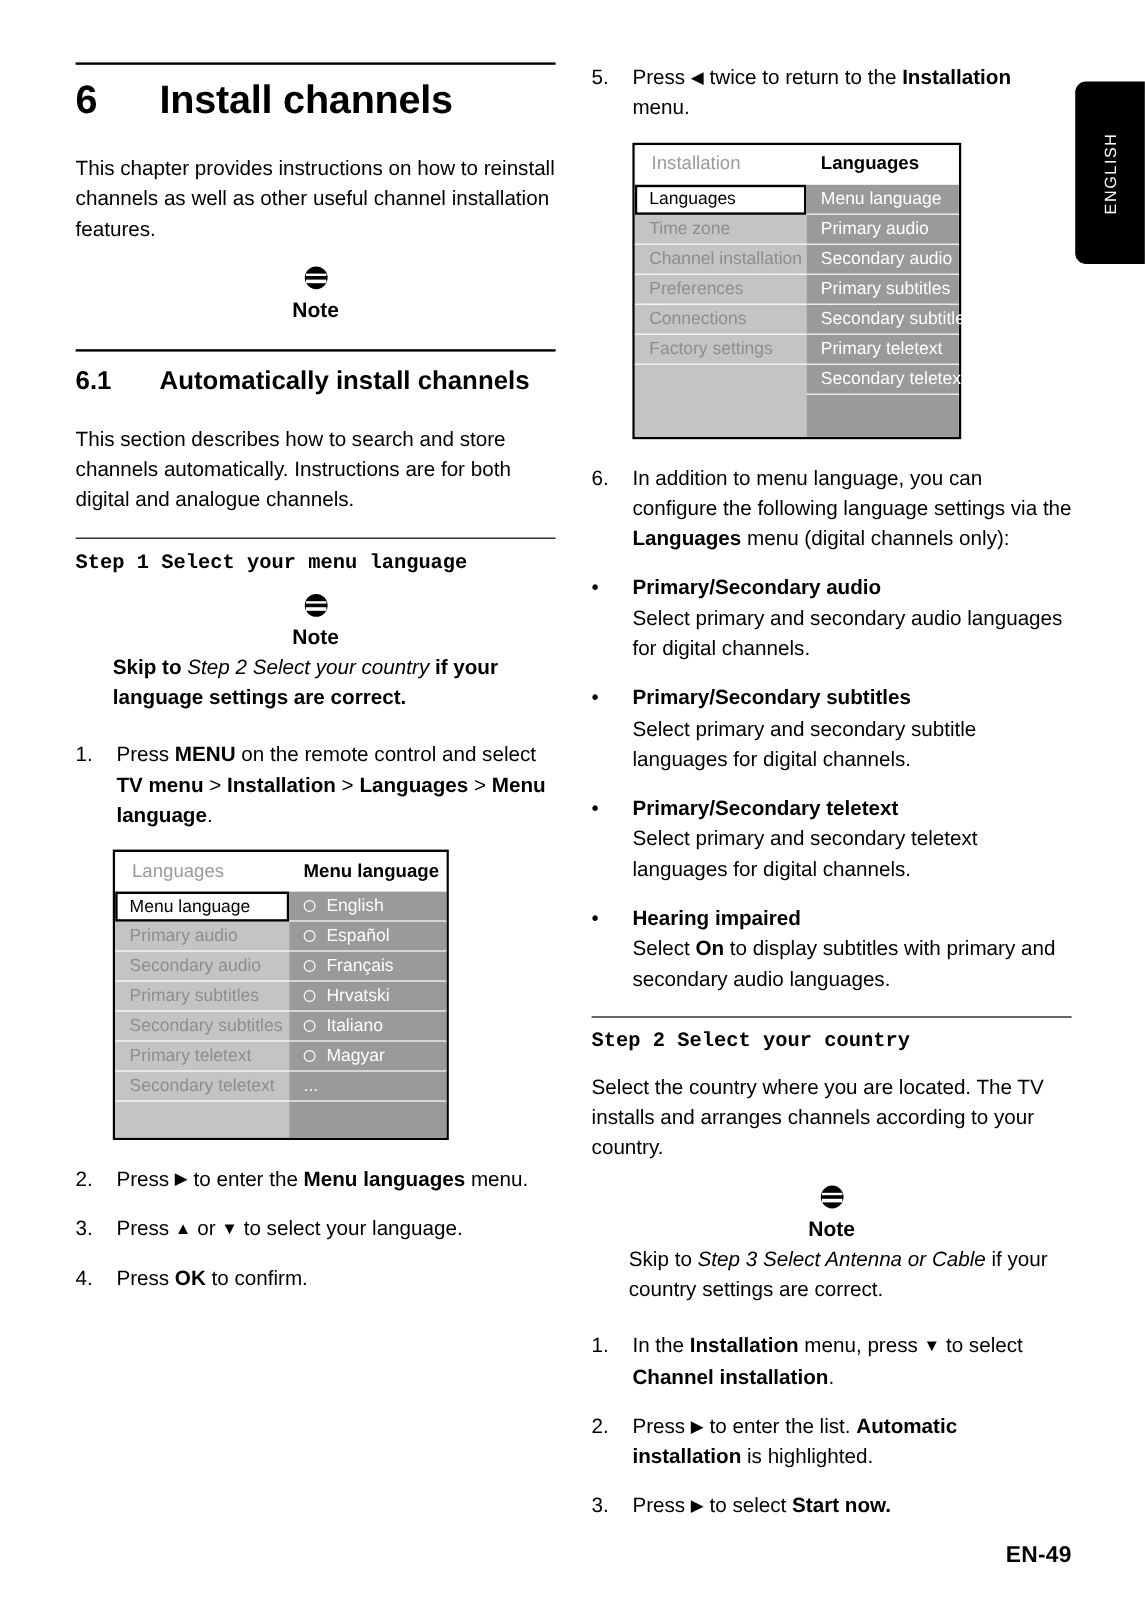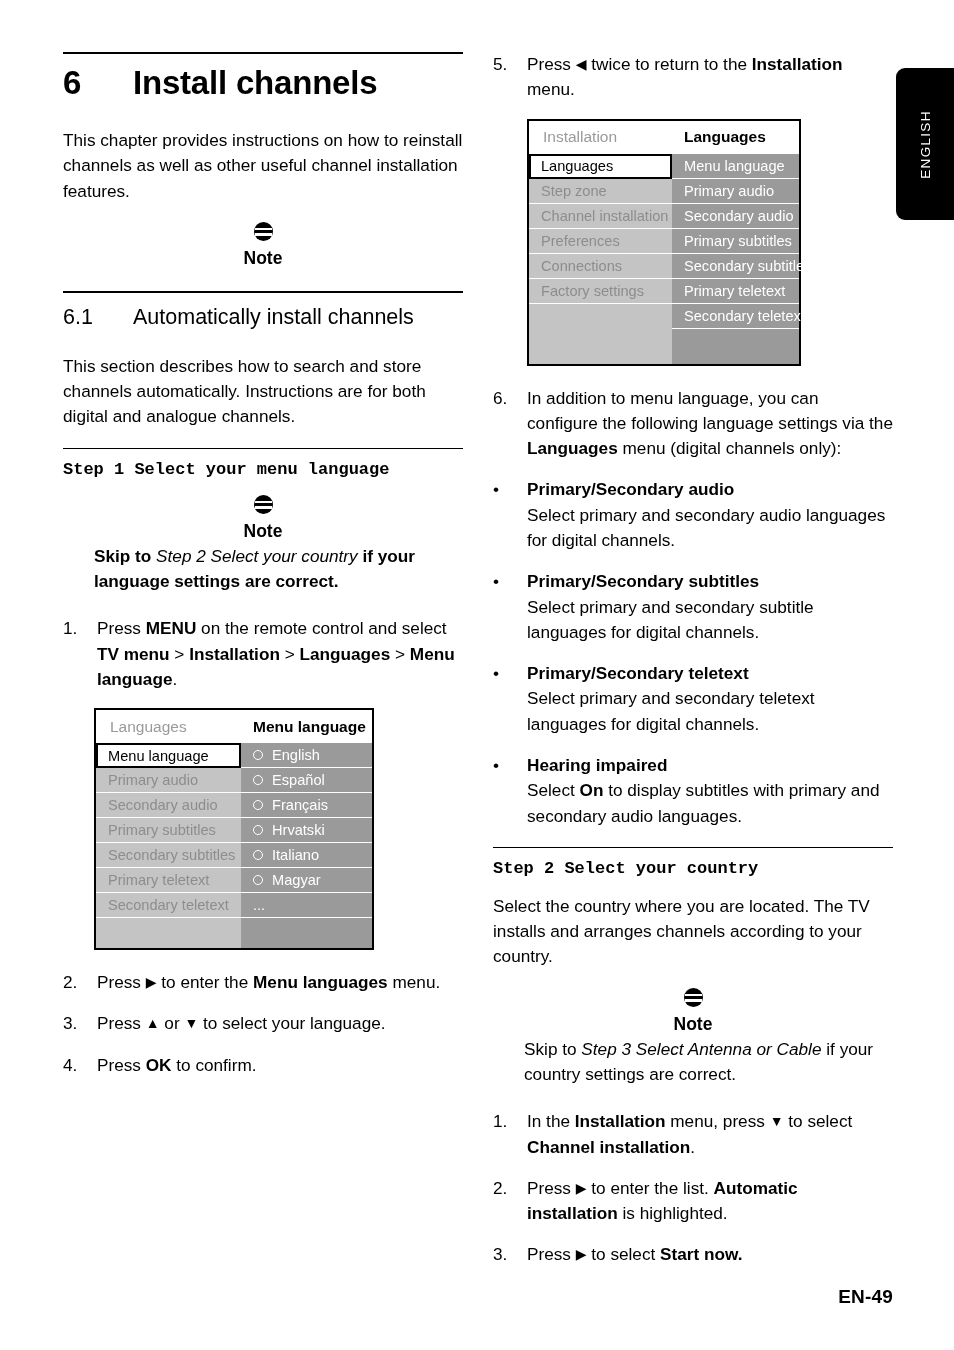--- a/index.html
+++ b/index.html
@@ -55,21 +55,21 @@
   .chapter-num {
     width: 70px;
     flex: 0 0 70px;
   }
   .chapter-title { flex: 1; }
 
   .section-head {
     display: flex;
     align-items: baseline;
     font-size: 21.5px;
-    font-weight: normal;
+    font-weight: bold;
     line-height: 1.35;
     margin: 6px 0 22px 0;
   }
   .section-num {
     width: 70px;
     flex: 0 0 70px;
   }
   .section-title { flex: 1; }
 
   .step-head {
@@ -431,21 +431,21 @@
       <div class="osd-header">
         <div class="osd-h-left">Installation</div>
         <div class="osd-h-right">Languages</div>
       </div>
       <div class="osd-cols">
         <div class="osd-colA" id="osd2-left">
             <div class="osd-row sel">
               <span>Languages</span>
             </div>
             <div class="osd-row">
-              <span>Step zone</span>
+              <span>Time zone</span>
             </div>
             <div class="osd-row">
               <span>Channel installation</span>
             </div>
             <div class="osd-row">
               <span>Preferences</span>
             </div>
             <div class="osd-row">
               <span>Connections</span>
             </div>

